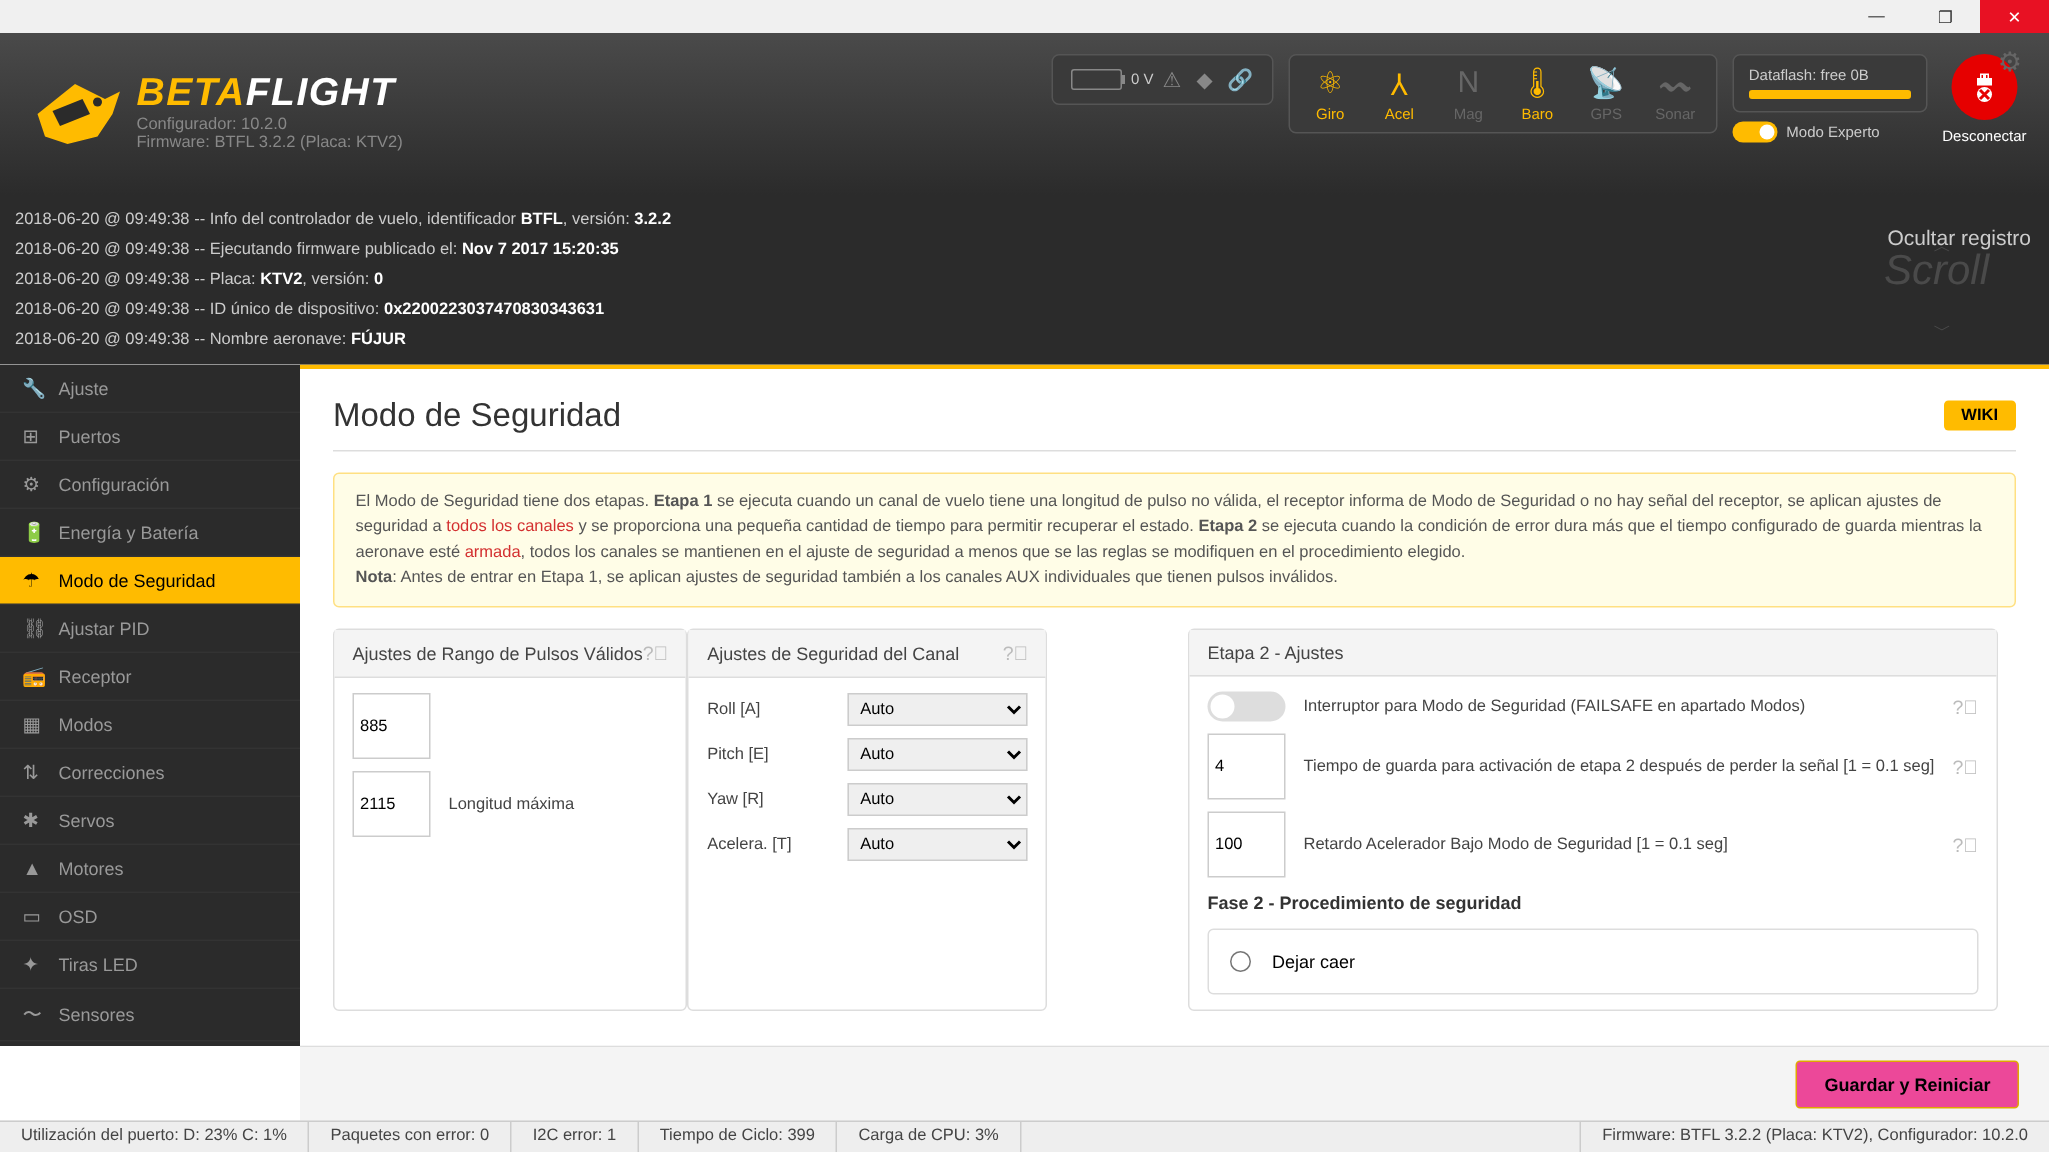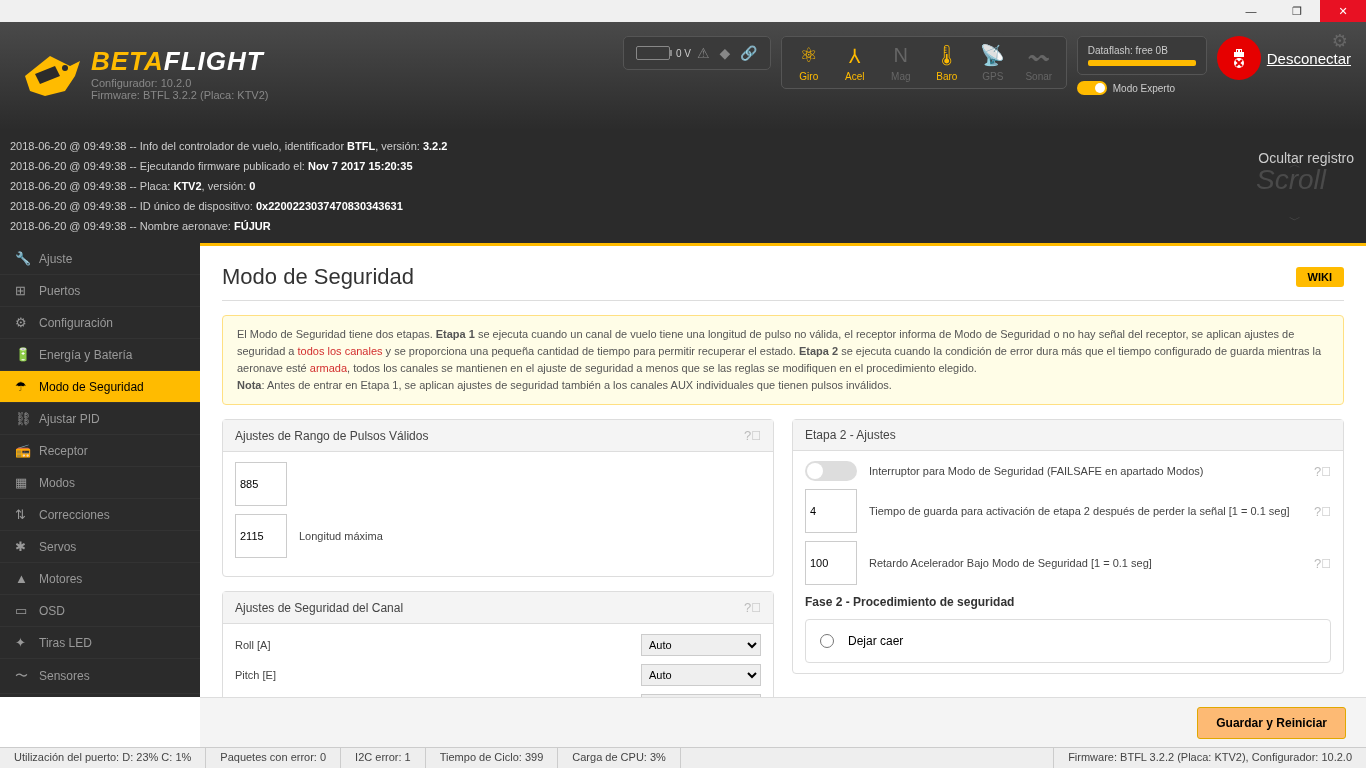--- a/index.html
+++ b/index.html
@@ -25,57 +25,57 @@
 .sensors{display:flex;background:#3a3a3a;border:1px solid #555;border-radius:5px;padding:6px 4px;}
 .sensor{display:flex;flex-direction:column;align-items:center;width:46px;color:#ffbb00;font-size:10px;gap:4px;}
 .sensor.inactive{color:#666;}
 .sensor-icon{font-size:20px;height:24px;display:flex;align-items:center;}
 .dataflash{display:flex;flex-direction:column;gap:4px;background:#3a3a3a;border:1px solid #555;border-radius:5px;padding:8px 10px;width:130px;}
 .df-text{color:#ccc;font-size:10px;}
 .df-bar{height:6px;background:#ffbb00;border-radius:2px;}
 .expert{display:flex;align-items:center;gap:6px;color:#ccc;font-size:10px;margin-top:6px;}
 .toggle{width:30px;height:14px;background:#ffbb00;border-radius:7px;position:relative;}
 .toggle::after{content:"";position:absolute;right:2px;top:2px;width:10px;height:10px;background:#fff;border-radius:50%;}
-.disconnect{display:flex;flex-direction:row;align-items:center;gap:6px;color:#fff;font-size:15px;cursor:pointer;text-decoration:underline;}
+.disconnect{display:flex;flex-direction:column;align-items:center;gap:6px;color:#fff;font-size:10px;cursor:pointer;}
 .disc-icon{width:44px;height:44px;background:#e60000;border-radius:50%;display:flex;align-items:center;justify-content:center;color:#fff;font-size:20px;}
 .gear{position:absolute;right:15px;top:35px;color:#666;font-size:18px;}
 .log{height:113px;background:#2b2b2b;padding:6px 10px;color:#ccc;font-size:11px;line-height:20px;position:relative;overflow:hidden;}
 .log-line b{color:#fff;}
 .log-hide{position:absolute;right:12px;top:18px;color:#ccc;font-size:14px;text-align:right;}
 .scroll-txt{position:absolute;right:40px;top:40px;color:#4a4a4a;font-size:28px;font-style:italic;}
 .scroll-arr{position:absolute;right:65px;color:#4a4a4a;font-size:12px;}
 .main{display:flex;height:454px;}
 .sidebar{width:200px;background:#2b2b2b;overflow-y:auto;}
 .side-item{display:flex;align-items:center;gap:10px;padding:8px 15px;color:#999;font-size:12px;cursor:pointer;border-bottom:1px solid #333;}
 .side-item.active{background:#ffbb00;color:#000;}
 .side-item .si{width:14px;font-size:13px;}
 .content{flex:1;background:#fff;border-top:3px solid #ffbb00;overflow-y:auto;padding:18px 22px;}
 .page-title{font-size:22px;font-weight:300;color:#333;display:flex;justify-content:space-between;align-items:center;border-bottom:1px solid #ddd;padding-bottom:10px;margin-bottom:14px;}
 .wiki-btn{background:#ffbb00;color:#000;font-size:11px;font-weight:bold;padding:4px 12px;border-radius:3px;}
 .info-box{background:#fffde7;border:1px solid #ffe082;border-radius:4px;padding:10px 14px;font-size:11px;color:#555;line-height:17px;margin-bottom:14px;}
 .info-box .red{color:#d32f2f;}
 .panels{display:flex;gap:18px;}
-.col{flex:1;display:flex;flex-direction:column;gap:14px;}
+.col{flex:1;display:flex;gap:0;}
 .panel{border:1px solid #ddd;border-radius:4px;}
 .panel-h{background:#f4f4f4;padding:8px 12px;font-size:12px;color:#444;border-bottom:1px solid #ddd;display:flex;justify-content:space-between;align-items:center;}
 .help-icon{color:#bbb;font-size:13px;}
 .panel-b{padding:10px 12px;}
 .row{display:flex;align-items:center;gap:12px;margin-bottom:8px;font-size:11px;color:#444;}
 .row input[type=number]{width:52px;padding:15px 4px;border:1px solid #ccc;font-size:11px;}
 .row select{width:120px;padding:3px;border:1px solid #ccc;font-size:11px;}
 .row .lbl{flex:1;}
 .row .lbl2{width:70px;}
 .toggle-off{width:52px;height:20px;background:#ddd;border-radius:10px;position:relative;}
 .toggle-off::after{content:"";position:absolute;left:2px;top:2px;width:16px;height:16px;background:#fff;border-radius:50%;}
 .subhead{font-size:12px;color:#333;font-weight:bold;margin:10px 0;}
 .proc-box{border:1px solid #ddd;border-radius:4px;padding:14px;display:flex;align-items:center;gap:14px;}
 .proc-box input[type=radio]{width:14px;height:14px;}
 .drop-illus{margin-left:auto;width:190px;height:50px;position:relative;}
 .footer-save{height:50px;background:#f4f4f4;border-top:1px solid #ddd;display:flex;justify-content:flex-end;align-items:center;padding:0 20px;margin-left:200px;}
-.save-btn{background:#fdba74;border:1px solid #e0a800;padding:8px 18px;font-size:12px;font-weight:bold;border-radius:3px;cursor:pointer;}
+.save-btn{background:#ec4899;border:1px solid #e0a800;padding:8px 18px;font-size:12px;font-weight:bold;border-radius:3px;cursor:pointer;}
 .statusbar{height:21px;background:#eee;border-top:1px solid #ccc;display:flex;font-size:11px;color:#444;}
 .stat{padding:3px 14px;border-right:1px solid #ccc;}
 .stat:last-child{margin-left:auto;border-right:none;border-left:1px solid #ccc;}
 </style>
 </head>
 <body>
 
 <div class="titlebar">
   <div class="titlebtn">—</div>
   <div class="titlebtn">❐</div>

